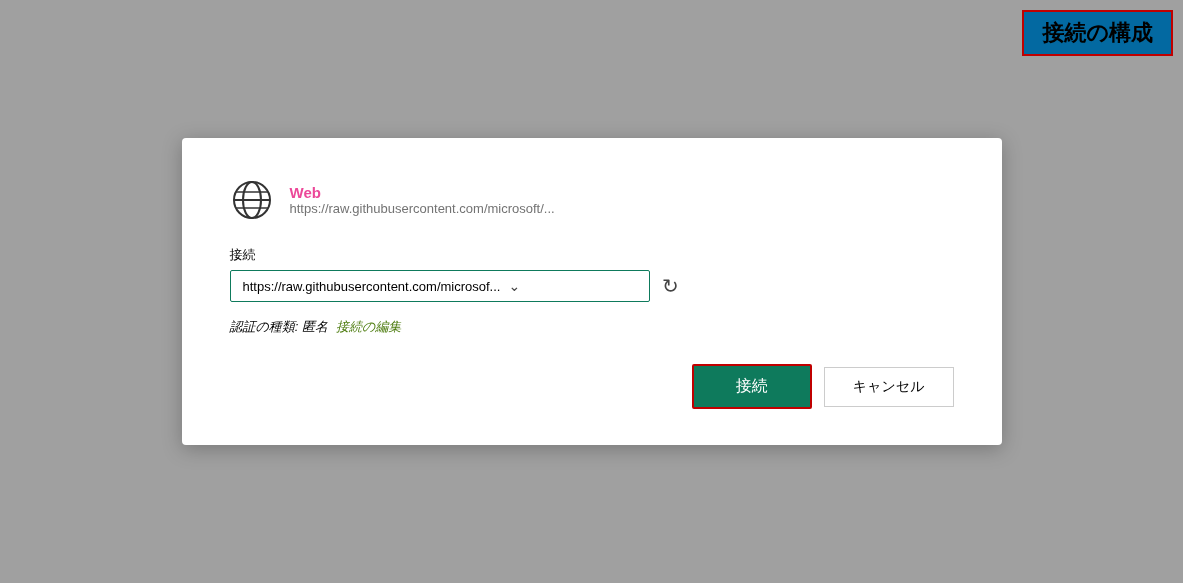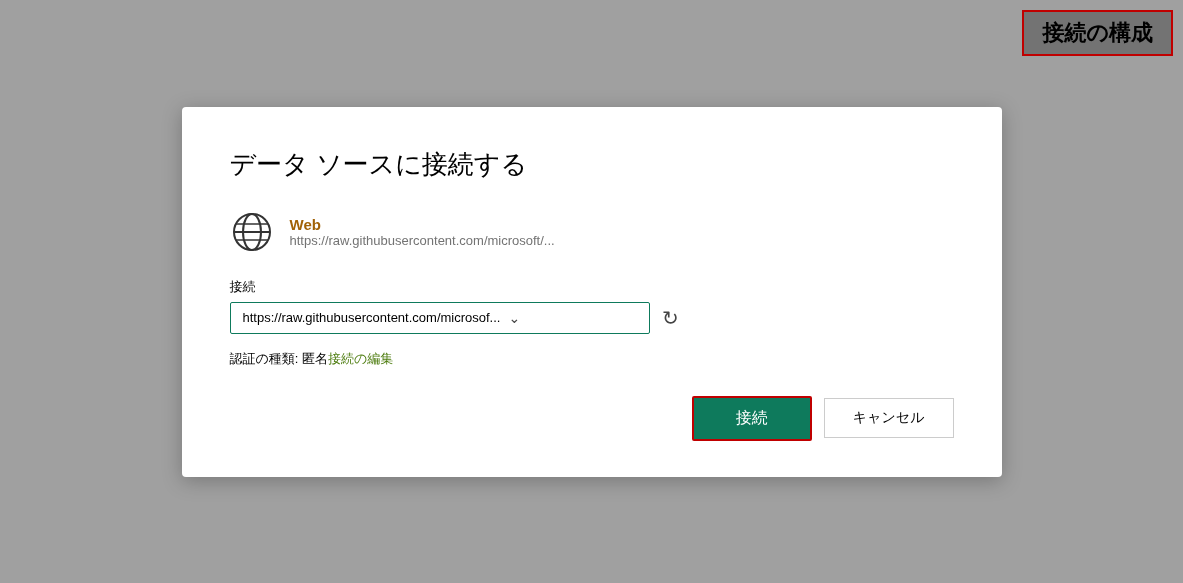--- a/index.html
+++ b/index.html
@@ -19,21 +19,21 @@
       position: relative;
       overflow: hidden;
     }
 
     .title-badge {
       position: absolute;
       top: 10px;
       right: 10px;
       border: 2px solid #c00000;
       padding: 6px 18px;
-      background: #737373;
+      background: #0369a1;
       font-size: 22px;
       font-weight: 600;
       color: #000;
       z-index: 10;
     }
 
     .dialog {
       background: #ffffff;
       border-radius: 4px;
       width: 820px;
@@ -58,21 +58,21 @@
 
     .globe-icon {
       width: 44px;
       height: 44px;
       flex-shrink: 0;
     }
 
     .source-info .source-name {
       font-size: 15px;
       font-weight: 700;
-      color: #a16207;
+      color: #ec4899;
     }
 
     .source-info .source-url {
       font-size: 13px;
       color: #737373;
     }
 
     .connection-label {
       font-size: 13px;
       color: #000;
@@ -114,21 +114,23 @@
       font-size: 20px;
       color: #444;
       cursor: pointer;
       transform: scaleX(-1);
       display: inline-block;
     }
 
     .auth-row {
       display: flex;
       align-items: center;
+      gap: 8px;
       margin-bottom: 28px;
+      font-style: italic;
     }
 
     .auth-text {
       font-size: 13px;
       color: #000;
     }
 
     .edit-link {
       font-size: 13px;
       color: #4d7c0f;
@@ -166,21 +168,20 @@
       min-width: 100px;
     }
   </style>
 </head>
 <body>
 
 <div class="title-badge">接続の構成</div>
 
 <div class="dialog">
 
-  <div class="dialog-title">データ ソースに接続する</div>
 
   <div class="source-row">
     <svg class="globe-icon" viewBox="0 0 44 44" fill="none" xmlns="http://www.w3.org/2000/svg">
       <circle cx="22" cy="22" r="18" stroke="#333" stroke-width="2" fill="none"></circle>
       <ellipse cx="22" cy="22" rx="9" ry="18" stroke="#333" stroke-width="2" fill="none"></ellipse>
       <line x1="4" y1="22" x2="40" y2="22" stroke="#333" stroke-width="2"></line>
       <line x1="6" y1="14" x2="38" y2="14" stroke="#333" stroke-width="1.5"></line>
       <line x1="6" y1="30" x2="38" y2="30" stroke="#333" stroke-width="1.5"></line>
     </svg>
     <div class="source-info">

